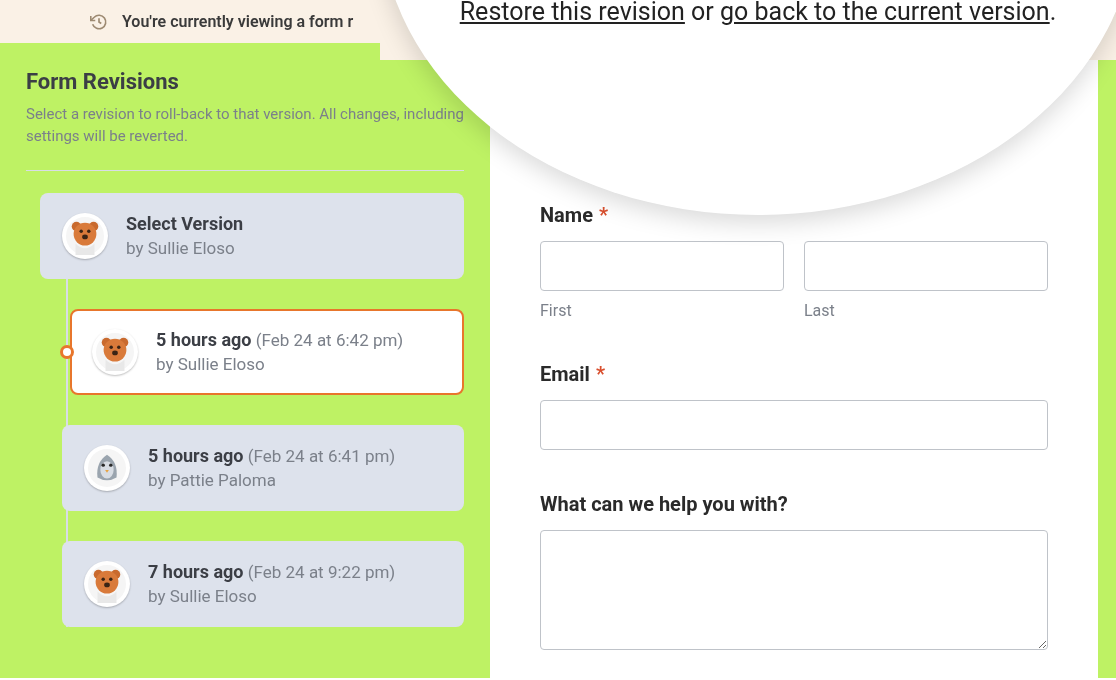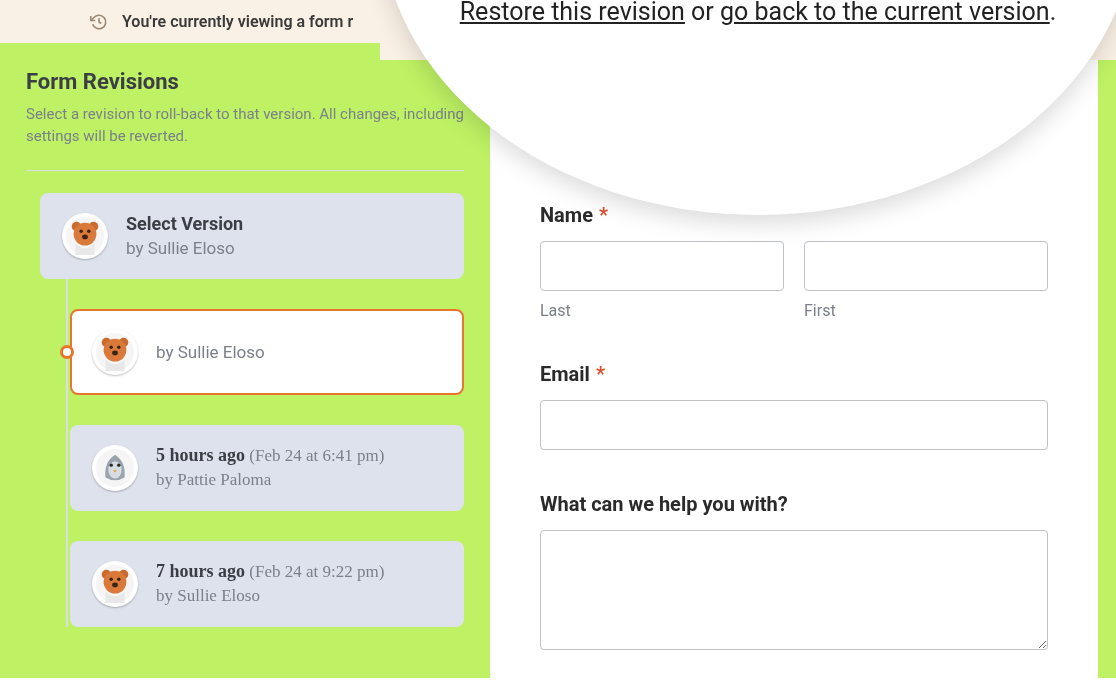--- a/index.html
+++ b/index.html
@@ -19,21 +19,21 @@
     .sidebar-title { font-size: 22px; font-weight: 700; color: #3b3e45; margin-bottom: 10px; }
     .sidebar-desc { font-size: 15px; color: #7b808a; line-height: 1.45; margin-bottom: 22px; }
     .sidebar-divider { height: 1px; background: #d8dde6; margin-bottom: 22px; }
     
     .revision-list { position: relative; padding-left: 14px; }
     .timeline-line { position: absolute; left: 40px; top: 50px; bottom: 0; width: 2px; background: #d8dde6; z-index: 0; }
     .timeline-dot { position: absolute; left: 34px; width: 14px; height: 14px; background: #fff; border: 3px solid #e8762c; border-radius: 50%; z-index: 2; }
     
     .revision-card { background: #dde2ec; border-radius: 8px; padding: 18px 20px; display: flex; align-items: center; gap: 18px; margin-bottom: 30px; position: relative; z-index: 1; border: 2px solid transparent; cursor: pointer; }
     .revision-card.selected { background: #fff; border: 2px solid #e8762c; margin-left: 30px; }
-    .revision-card.indented { margin-left: 30px; font-family: Liberation Serif, serif; }
+    .revision-card.indented { margin-left: 22px; }
     
     .avatar { width: 46px; height: 46px; border-radius: 50%; background: #fff; display: flex; align-items: center; justify-content: center; flex-shrink: 0; position: relative; overflow: hidden; box-shadow: 0 1px 2px rgba(0,0,0,0.25); }
     .avatar svg { width: 38px; height: 38px; }
     
     .revision-info { display: flex; flex-direction: column; gap: 4px; }
     .revision-time { font-size: 18px; font-weight: 700; color: #3b3e45; }
     .revision-date { font-size: 17px; font-weight: 400; color: #7b808a; }
     .revision-by { font-size: 17px; color: #7b808a; }
     
     .main { flex: 1; background: #bef264; padding: 0; position: relative; }
@@ -107,20 +107,21 @@
                 <ellipse cx="11" cy="10" rx="5" ry="5" fill="#c96a2e"></ellipse>
                 <ellipse cx="29" cy="10" rx="5" ry="5" fill="#c96a2e"></ellipse>
                 <circle cx="20" cy="18" r="12" fill="#d97a3a"></circle>
                 <circle cx="16" cy="15" r="1.8" fill="#3a2415"></circle>
                 <circle cx="24" cy="15" r="1.8" fill="#3a2415"></circle>
                 <ellipse cx="20" cy="21" rx="3" ry="2.5" fill="#3a2415"></ellipse>
                 <path d="M10 28 Q20 38 30 28 L30 40 L10 40 Z" fill="#e8e8e8"></path>
               </svg>
             </div>
             <div class="revision-info">
+              <div><span class="revision-time">5 hours ago</span><span class="revision-date"> (Feb 24 at 6:42 pm)</span></div>
               <div class="revision-by">by Sullie Eloso</div>
             </div>
           </div>
           <div class="revision-card indented">
             <div class="avatar">
               <svg viewBox="0 0 40 40">
                 <circle cx="20" cy="20" r="20" fill="#f5f5f5"></circle>
                 <path d="M20 6 Q8 14 10 30 Q20 36 30 30 Q32 14 20 6 Z" fill="#9aa4ae"></path>
                 <ellipse cx="20" cy="22" rx="7" ry="9" fill="#d8dde4"></ellipse>
                 <circle cx="16" cy="17" r="1.8" fill="#2a2a2a"></circle>
@@ -158,25 +159,25 @@
   <main class="main">
     <div class="form-canvas">
 
       <div class="form-field">
         <label class="field-label">
           <span>Name</span><span class="required">*</span>
         </label>
         <div class="name-row">
           <div class="name-block">
             <input type="text" class="text-input" style="">
-            <span class="sublabel">Last</span>
+            <span class="sublabel">First</span>
           </div>
           <div class="name-block">
             <input type="text" class="text-input" style="">
-            <span class="sublabel">First</span>
+            <span class="sublabel">Last</span>
           </div>
         </div>
       </div>
 
       <div class="form-field">
         <label class="field-label">
           <span>Email</span><span class="required">*</span>
         </label>
         <input type="text" class="text-input" style="width: 100%;">
       </div>

